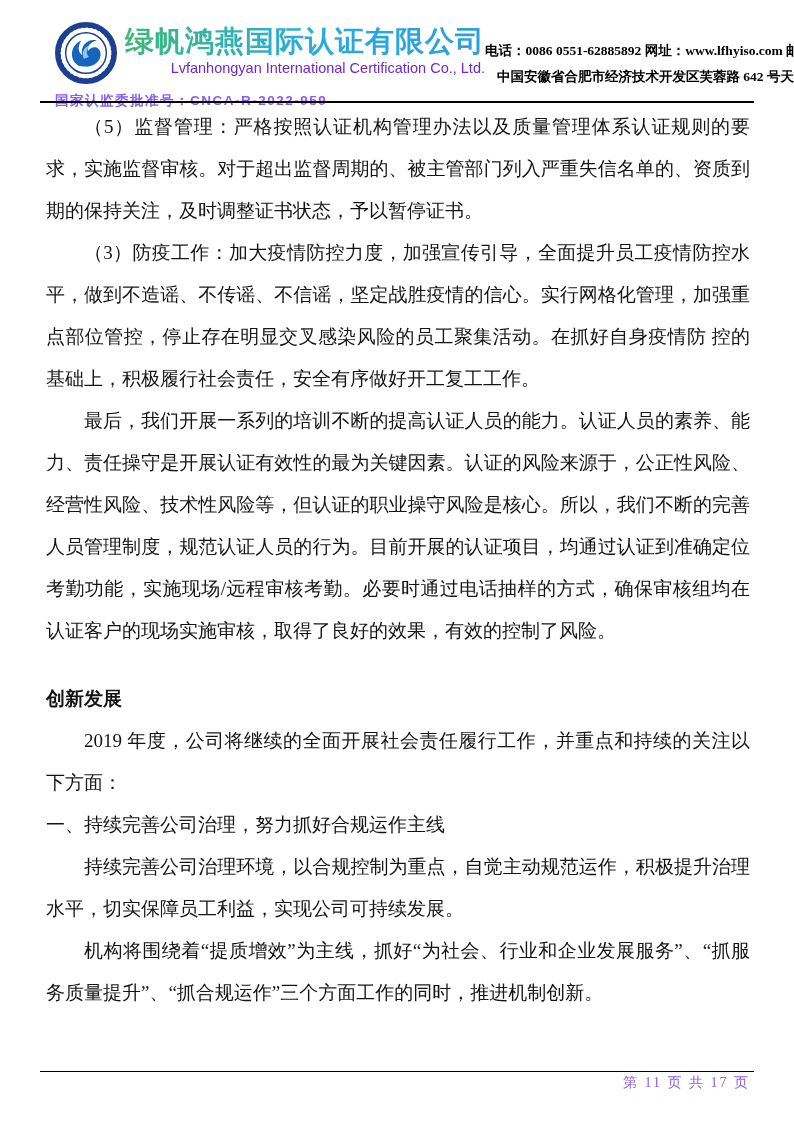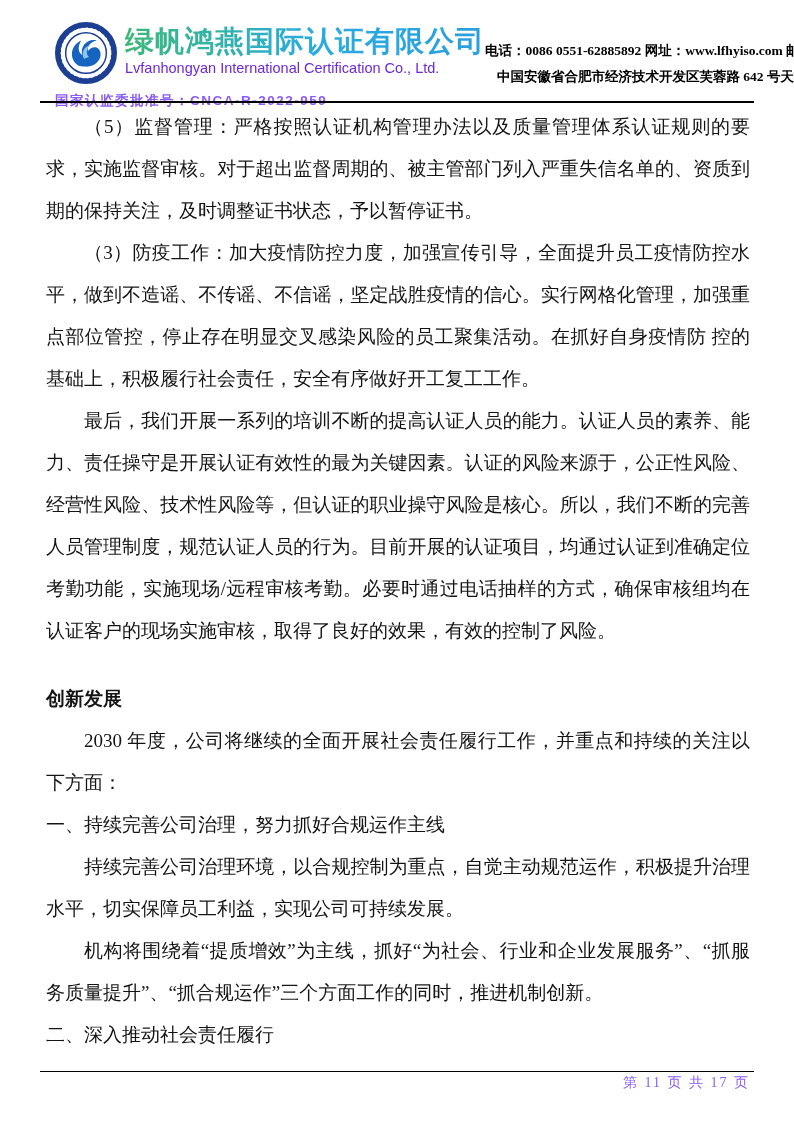--- a/index.html
+++ b/index.html
@@ -10,21 +10,21 @@
     background:#ffffff;
     font-family:"Liberation Serif","DejaVu Serif",serif;
     color:#141414;
     overflow:hidden;
   }
 
   
   .header { position:absolute; top:22px; left:55px; right:42px; }
   .header-row { display:flex; align-items:flex-start; }
   .logo-wrap { width:62px; height:62px; flex:0 0 62px; margin-right:8px; }
-  .names { display:flex; flex-direction:column; justify-content:center; padding-top:2px; }
+  .names { display:flex; flex-direction:column; justify-content:center; padding-top:2px;text-align:right; }
   .company-zh {
     font-family:"Liberation Sans","DejaVu Sans",sans-serif;
     font-size:29px; font-weight:bold; letter-spacing:1px; line-height:34px;
     background:linear-gradient(90deg,#3cb878 0%,#29abe2 55%,#2a9fdc 100%);
     -webkit-background-clip:text; background-clip:text;
     -webkit-text-fill-color:transparent; color:#2aa6c8;
     white-space:nowrap;
   }
   .company-en {
     font-family:"Liberation Sans","DejaVu Sans",sans-serif;
@@ -97,23 +97,22 @@
     </div>
     <div class="approval">国家认监委批准号：CNCA-R-2022-959</div>
   </div>
   <div class="header-divider"></div>
 
   <div class="body">
     <p class="para">（5）监督管理：严格按照认证机构管理办法以及质量管理体系认证规则的要求，实施监督审核。对于超出监督周期的、被主管部门列入严重失信名单的、资质到期的保持关注，及时调整证书状态，予以暂停证书。</p>
     <p class="para">（3）防疫工作：加大疫情防控力度，加强宣传引导，全面提升员工疫情防控水平，做到不造谣、不传谣、不信谣，坚定战胜疫情的信心。实行网格化管理，加强重点部位管控，停止存在明显交叉感染风险的员工聚集活动。在抓好自身疫情防 控的基础上，积极履行社会责任，安全有序做好开工复工工作。</p>
     <p class="para">最后，我们开展一系列的培训不断的提高认证人员的能力。认证人员的素养、能力、责任操守是开展认证有效性的最为关键因素。认证的风险来源于，公正性风险、经营性风险、技术性风险等，但认证的职业操守风险是核心。所以，我们不断的完善人员管理制度，规范认证人员的行为。目前开展的认证项目，均通过认证到准确定位考勤功能，实施现场/远程审核考勤。必要时通过电话抽样的方式，确保审核组均在认证客户的现场实施审核，取得了良好的效果，有效的控制了风险。</p>
     <p class="section-heading">创新发展</p>
-    <p class="para">2030 年度，公司将继续的全面开展社会责任履行工作，并重点和持续的关注以下方面：</p>
+    <p class="para">2019 年度，公司将继续的全面开展社会责任履行工作，并重点和持续的关注以下方面：</p>
     <p class="no-indent">一、持续完善公司治理，努力抓好合规运作主线</p>
     <p class="para">持续完善公司治理环境，以合规控制为重点，自觉主动规范运作，积极提升治理水平，切实保障员工利益，实现公司可持续发展。</p>
     <p class="para">机构将围绕着“提质增效”为主线，抓好“为社会、行业和企业发展服务”、“抓服务质量提升”、“抓合规运作”三个方面工作的同时，推进机制创新。</p>
-    <p class="no-indent">二、深入推动社会责任履行</p>
   </div>
 
   <div class="footer-divider"></div>
   <div class="footer-text">第 11 页 共 17 页</div>
 
 </div>
 
 </body></html>

